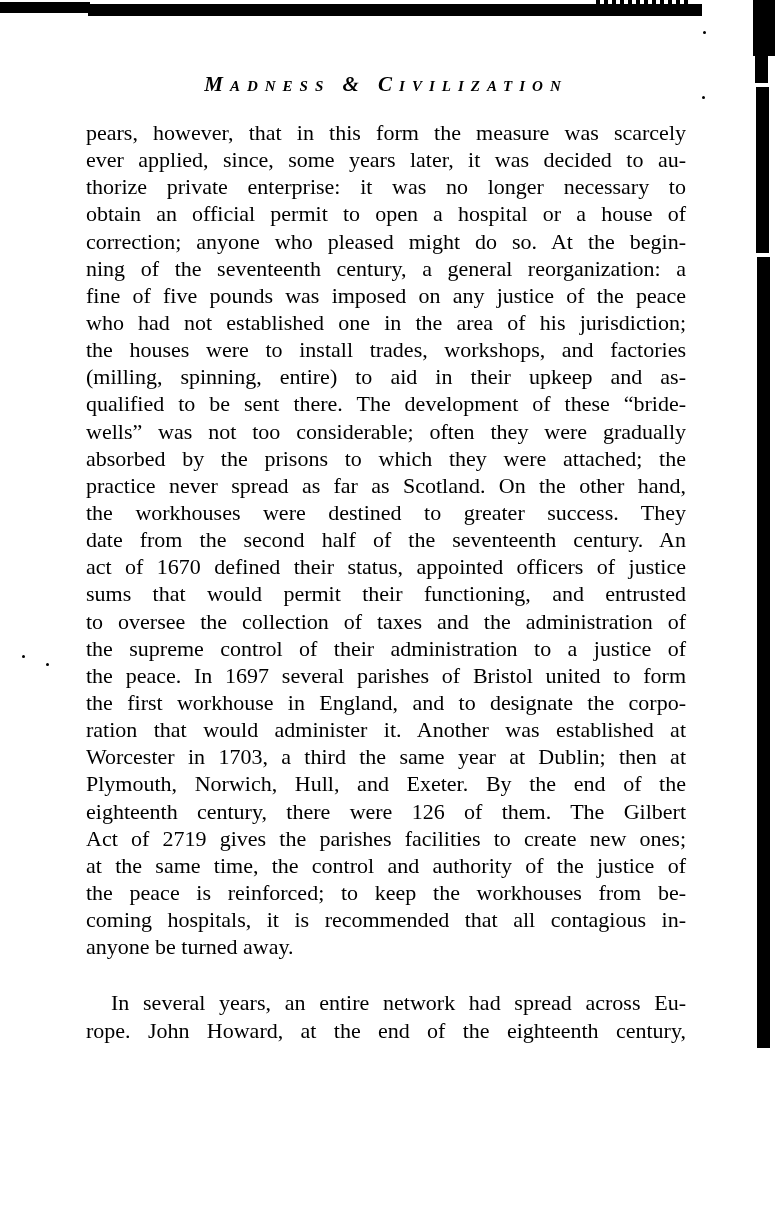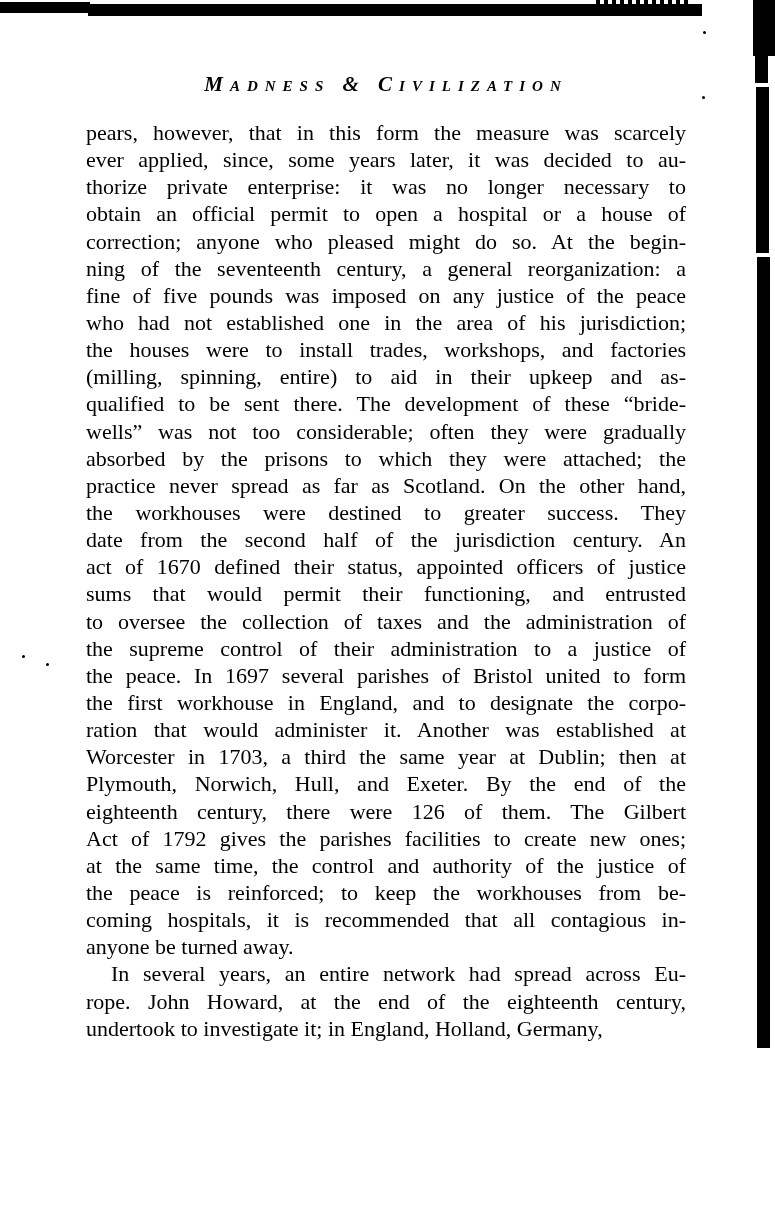--- a/index.html
+++ b/index.html
@@ -50,20 +50,21 @@
     text-align-last: justify;
     white-space: normal;
     height: 27.15px;
     overflow: visible;
   }
   .body-text .line.last {
     text-align-last: left;
   }
   .body-text .line.indent {
     text-indent: 25px;
+    margin-top: 29px;
   }
   
   .folio {
     position: absolute;
     left: 86px; top: 1080px; width: 600px;
     text-align: right;
     font-style: italic;
     font-weight: bold;
     font-size: 20px;
     letter-spacing: 1px;
@@ -101,32 +102,32 @@
       <div class="line">ning of the seventeenth century, a general reorganization: a</div>
       <div class="line">fine of five pounds was imposed on any justice of the peace</div>
       <div class="line">who had not established one in the area of his jurisdiction;</div>
       <div class="line">the houses were to install trades, workshops, and factories</div>
       <div class="line">(milling, spinning, entire) to aid in their upkeep and as-</div>
       <div class="line">qualified to be sent there. The development of these “bride-</div>
       <div class="line">wells” was not too considerable; often they were gradually</div>
       <div class="line">absorbed by the prisons to which they were attached; the</div>
       <div class="line">practice never spread as far as Scotland. On the other hand,</div>
       <div class="line">the workhouses were destined to greater success. They</div>
-      <div class="line">date from the second half of the jurisdiction century. An</div>
+      <div class="line">date from the second half of the seventeenth century. An</div>
       <div class="line">act of 1670 defined their status, appointed officers of justice</div>
       <div class="line">sums that would permit their functioning, and entrusted</div>
       <div class="line">to oversee the collection of taxes and the administration of</div>
       <div class="line">the supreme control of their administration to a justice of</div>
       <div class="line">the peace. In 1697 several parishes of Bristol united to form</div>
       <div class="line">the first workhouse in England, and to designate the corpo-</div>
       <div class="line">ration that would administer it. Another was established at</div>
       <div class="line">Worcester in 1703, a third the same year at Dublin; then at</div>
       <div class="line">Plymouth, Norwich, Hull, and Exeter. By the end of the</div>
       <div class="line">eighteenth century, there were 126 of them. The Gilbert</div>
-      <div class="line">Act of 1792 gives the parishes facilities to create new ones;</div>
+      <div class="line">Act of 2719 gives the parishes facilities to create new ones;</div>
       <div class="line">at the same time, the control and authority of the justice of</div>
       <div class="line">the peace is reinforced; to keep the workhouses from be-</div>
       <div class="line">coming hospitals, it is recommended that all contagious in-</div>
       <div class="line last">anyone be turned away.</div>
       <div class="line indent">In several years, an entire network had spread across Eu-</div>
       <div class="line">rope. John Howard, at the end of the eighteenth century,</div>
       <div class="line last">undertook to investigate it; in England, Holland, Germany,</div>
     </div>
 
   <div class="folio">( 4 4 )</div>

